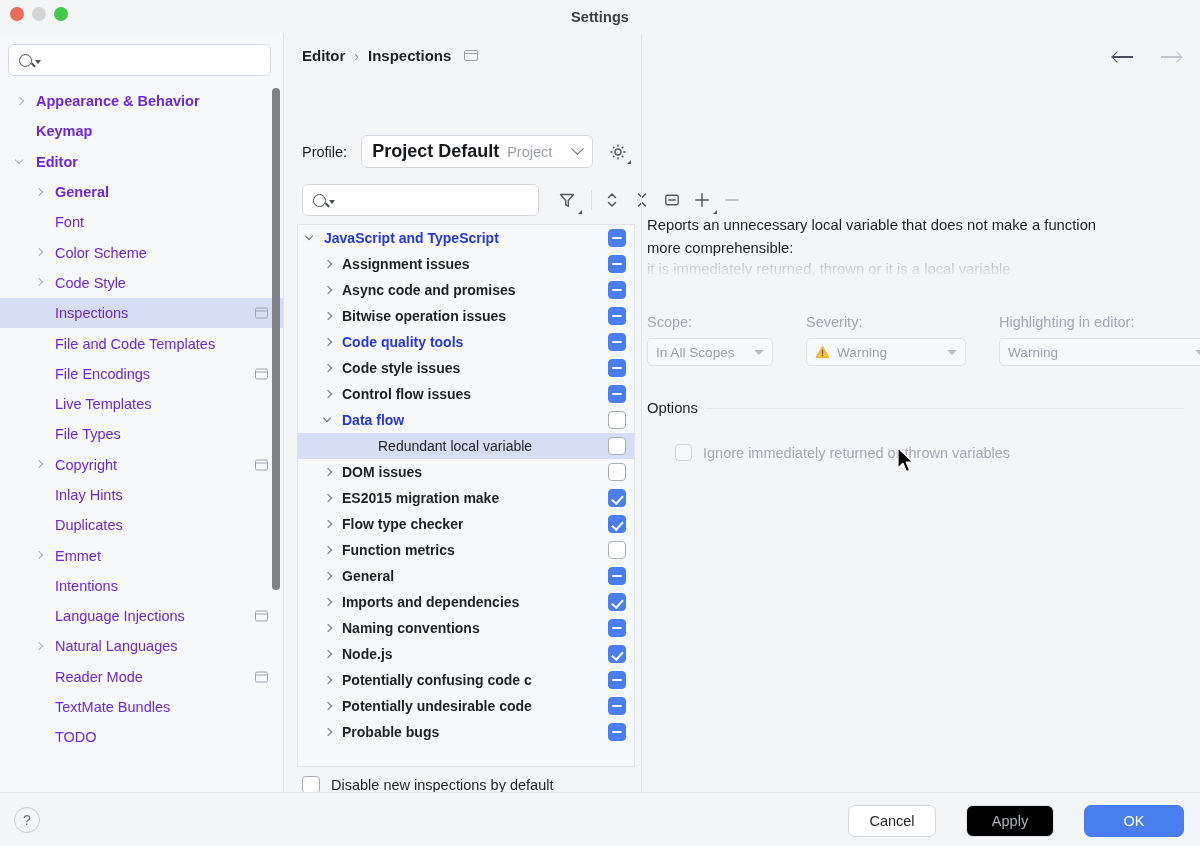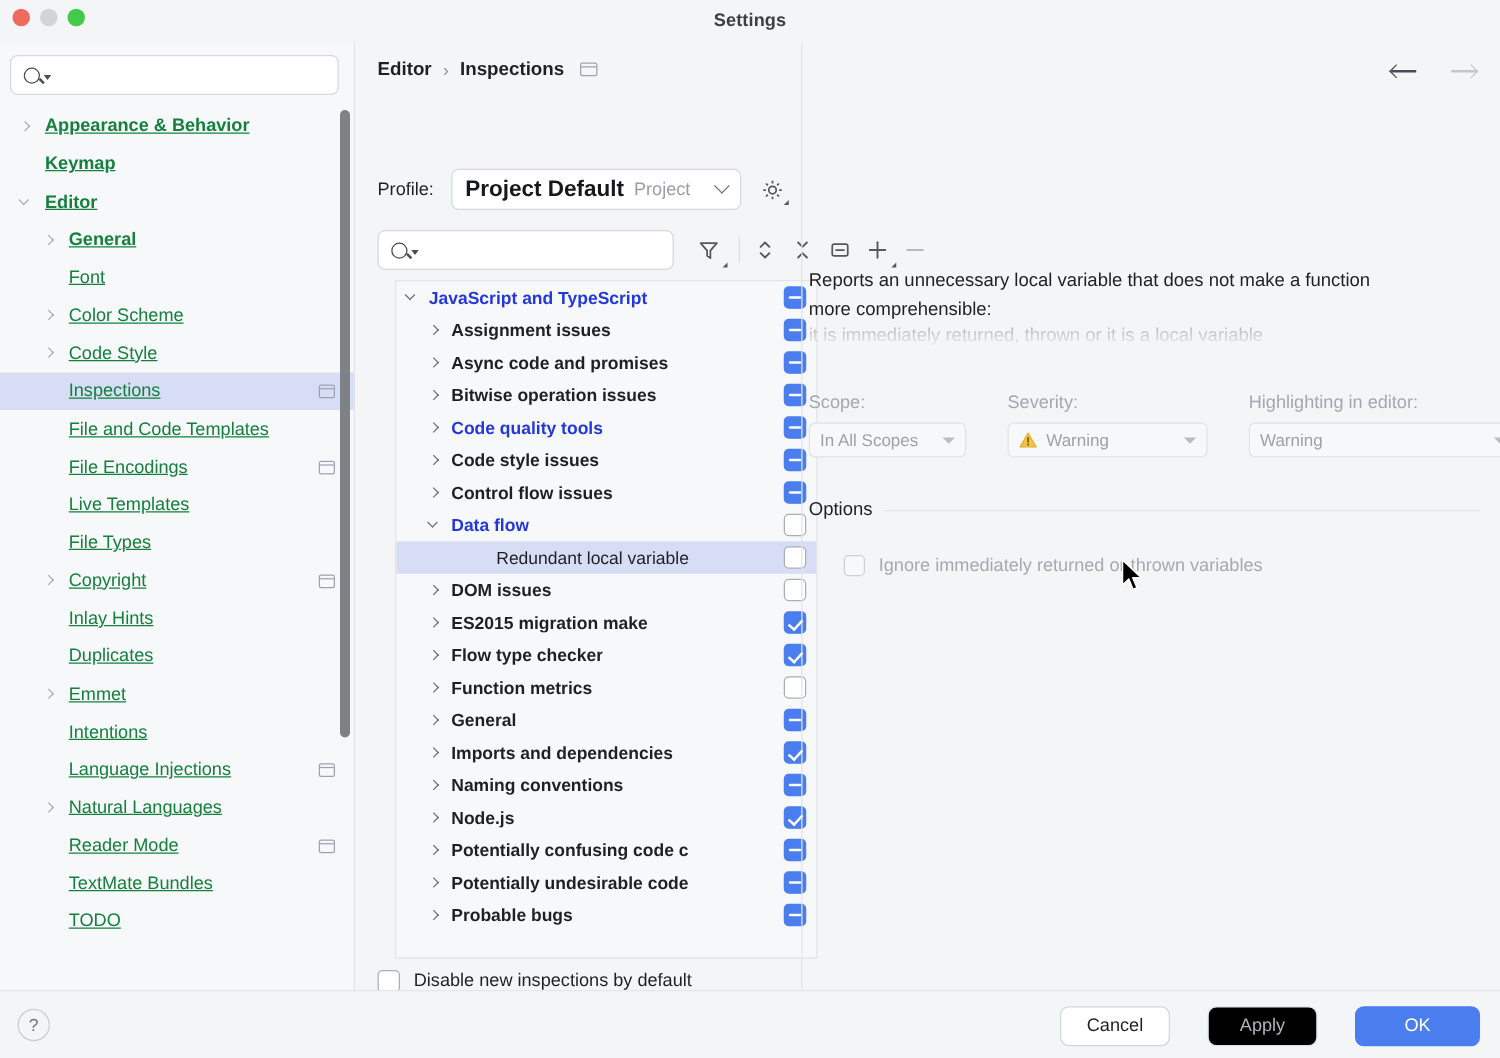--- a/index.html
+++ b/index.html
@@ -44,21 +44,21 @@
     content:""; position: absolute; width: 5px; height: 1.6px; background:#4a4d55;
     transform: rotate(45deg); right: -5px; bottom: 0px;
   }
   .magcaret {
     width: 0; height: 0; border-left: 3.2px solid transparent; border-right: 3.2px solid transparent;
     border-top: 4px solid #4a4d55; margin-left: 3px; margin-top: 3px;
   }
   .sidelist { position: absolute; left: 0; top: 52px; width: 284px; height: 706px; }
   .side-item {
     height: 30.3px; display: flex; align-items: center; position: relative;
-    padding-left: 10px; font-size: 14.5px; color: #15803d; text-decoration: underline;
+    padding-left: 10px; font-size: 14.5px; color: #6d28d9;
   }
   .side-item.sel { background: #d7ddf5; }
   .side-item .arrow {
     width: 14px; height: 14px; flex: 0 0 auto; position: relative; opacity: .55;
   }
   .side-item .arrow.none { visibility: hidden; }
   .chev-r, .chev-d {
     position: absolute; left: 3px; top: 3.5px;
     width: 6px; height: 6px; border-right: 1.6px solid #6b6e76; border-bottom: 1.6px solid #6b6e76;
     transform: rotate(-45deg);
@@ -132,21 +132,21 @@
   .tree-toolbar { position: absolute; left: 18px; top: 150px; display: flex; align-items: center; }
   .tree-search {
     width: 237px; height: 32px; background: #fff; border: 1px solid #d5d8de; border-radius: 6px;
     display: flex; align-items: center; padding-left: 10px; margin-right: 15px;
   }
   .tb-icon { width: 26px; height: 26px; position: relative; margin-right: 4px; }
   .tb-sep { width: 1px; height: 20px; background: #dcdee3; margin: 0 7px; }
 
   
   .tree {
-    position: absolute; left: 32px; top: 190px; width: 338px; height: 543px;
+    position: absolute; left: 13px; top: 190px; width: 338px; height: 543px;
     background: #f7f8fa; border: 1px solid #e2e4e8; overflow: hidden; text-align: right;
   }
   .trow {
     height: 26px; display: flex; align-items: center; position: relative;
     font-size: 14px; white-space: nowrap;
   }
   .trow.sel { background: #d7ddf5; }
   .trow .tarrow { width: 14px; height: 14px; position: relative; flex: 0 0 auto; }
   .trow .tarrow.none { visibility: hidden; }
   .trow .tlabel { margin-left: 6px; overflow: hidden; }

